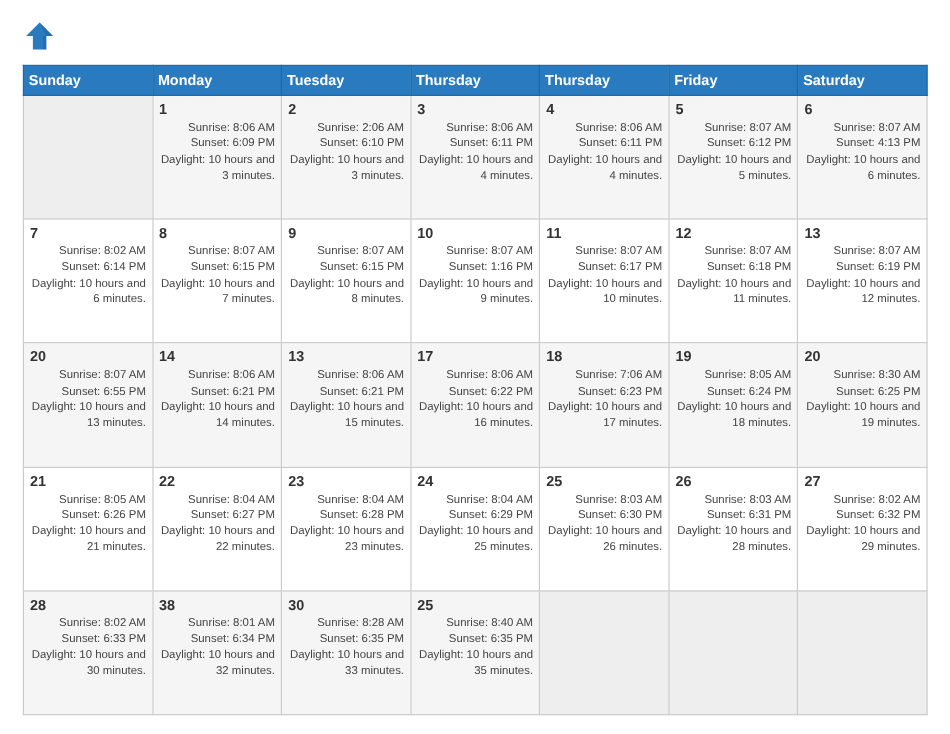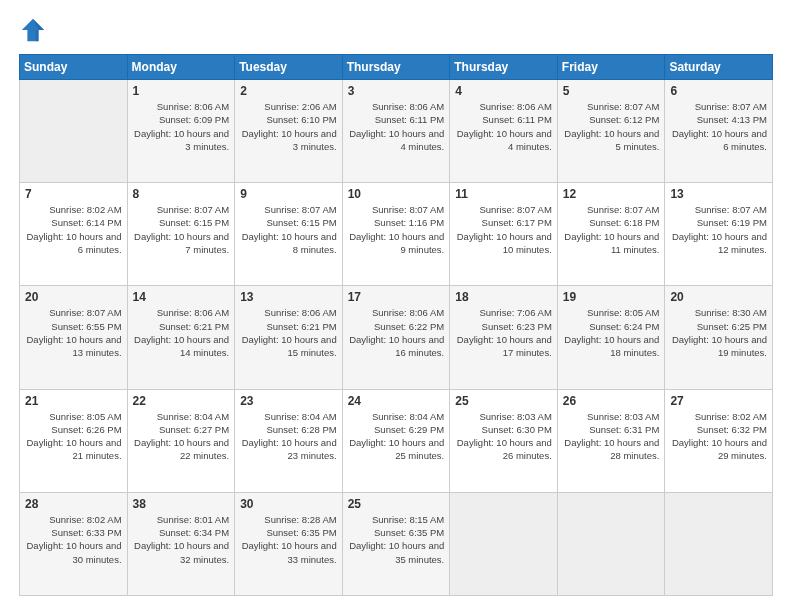--- a/index.html
+++ b/index.html
@@ -355,21 +355,21 @@
           </td>
           <td>
             <span class="day-number">30</span>
             <div class="day-info">Sunrise: 8:28 AM
 Sunset: 6:35 PM
 Daylight: 10 hours
 and 33 minutes.</div>
           </td>
           <td>
             <span class="day-number">25</span>
-            <div class="day-info">Sunrise: 8:15 AM
+            <div class="day-info">Sunrise: 8:40 AM
 Sunset: 6:35 PM
 Daylight: 10 hours
 and 35 minutes.</div>
           </td>
           <td class="empty"></td>
           <td class="empty"></td>
           <td class="empty"></td>
         </tr>
       </tbody>
   </table>

